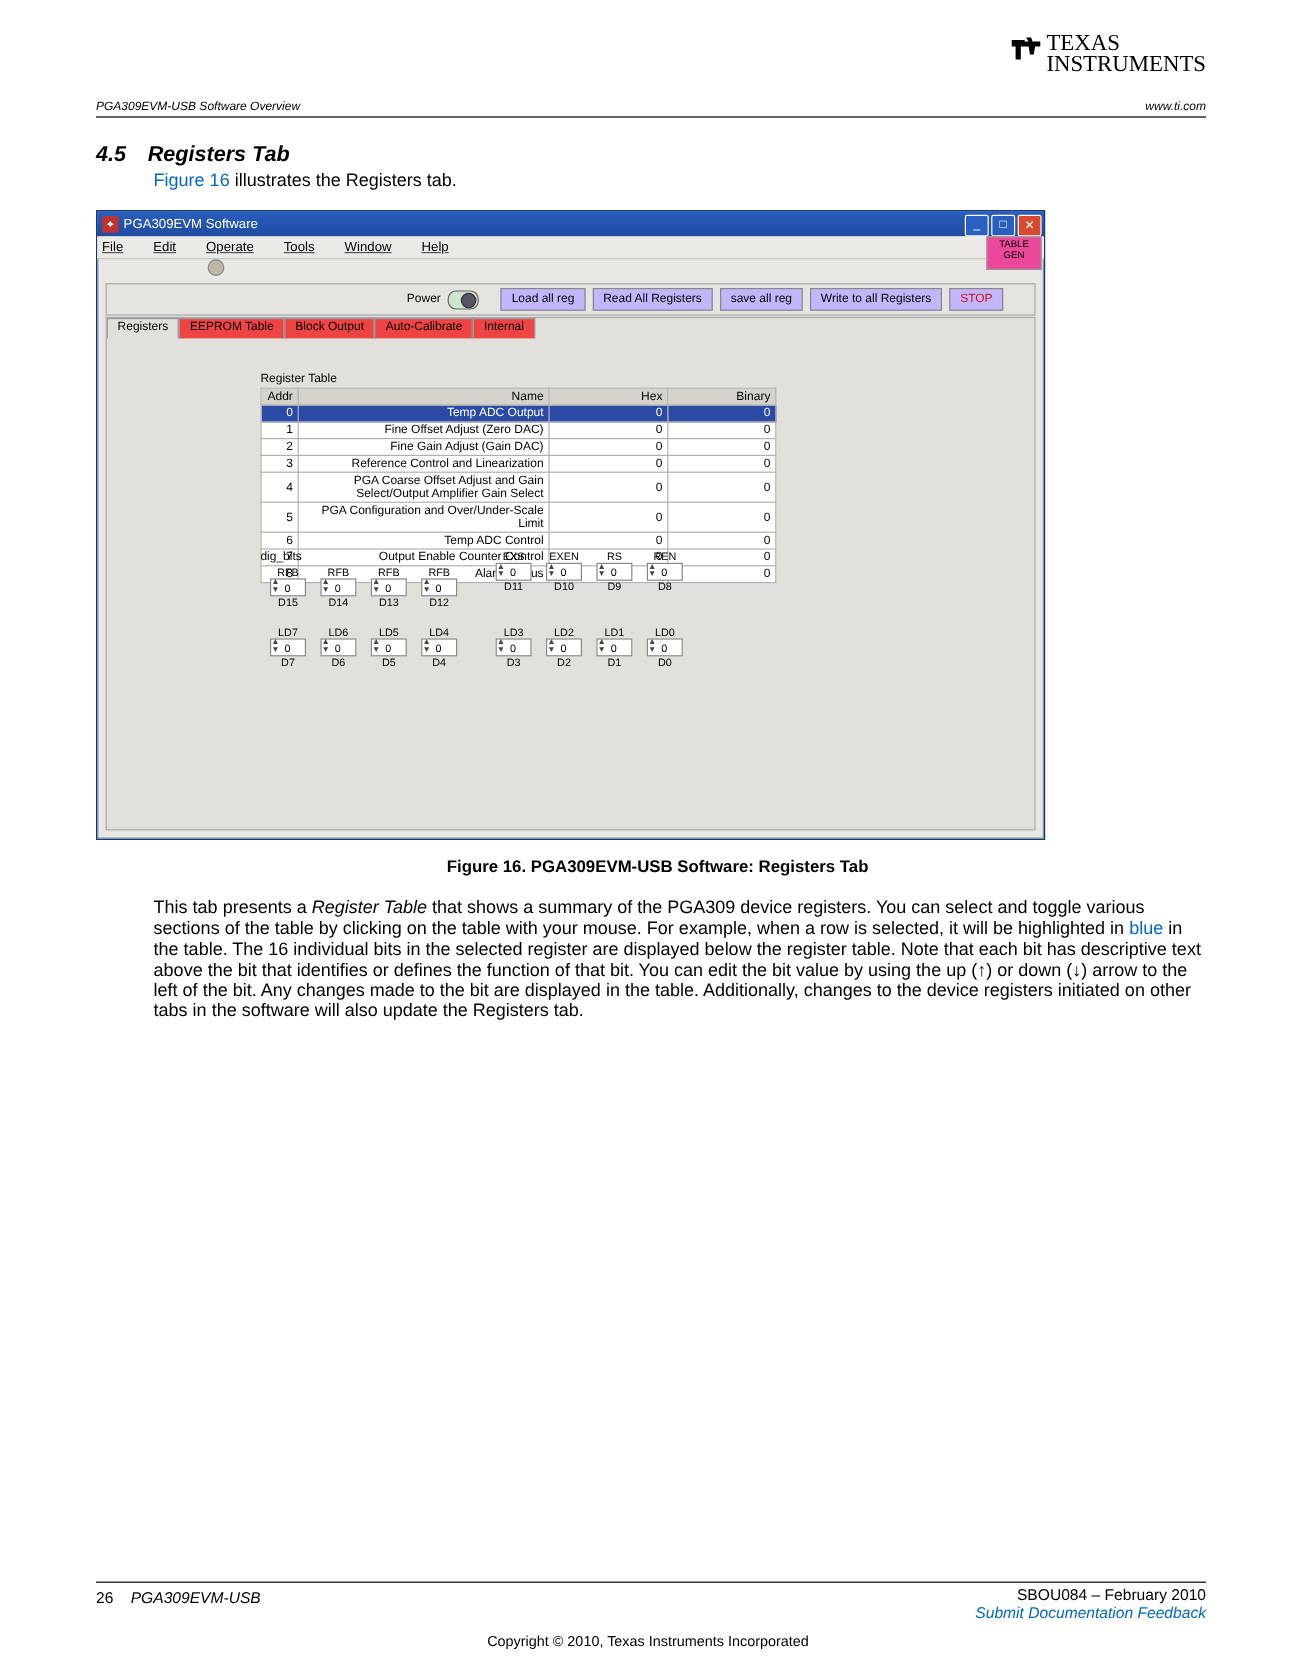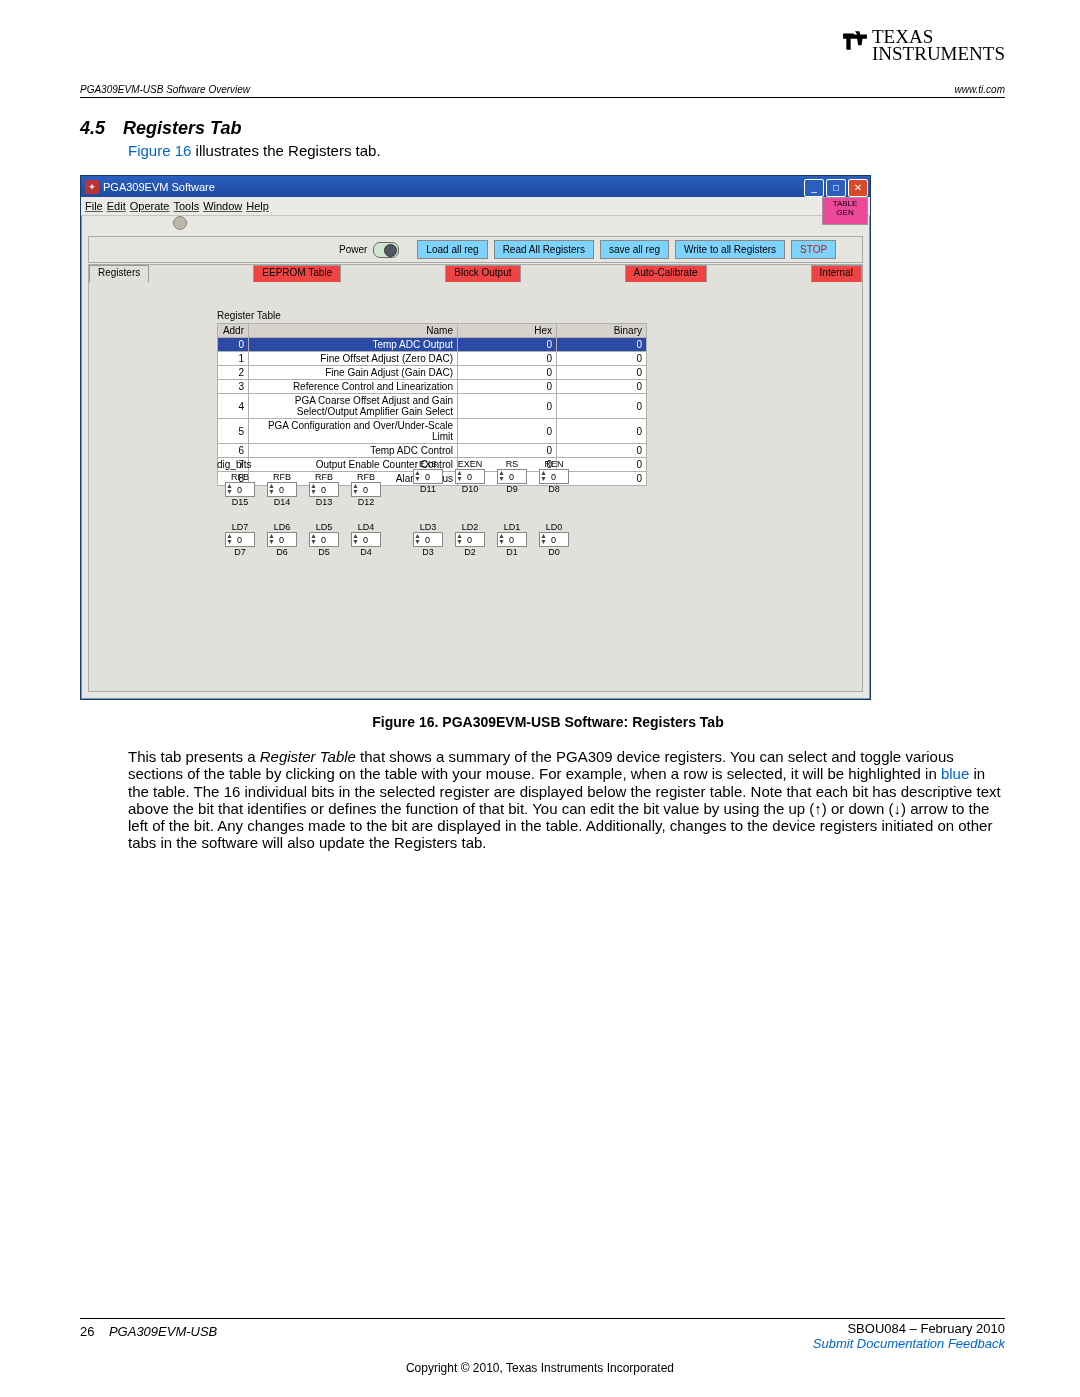--- a/index.html
+++ b/index.html
@@ -62,21 +62,21 @@
   .win-btn {
     width:18px; height:16px; margin:2px 2px 0 0; font-size:10px;
     display:flex; align-items:center; justify-content:center;
     border:1px solid #fff; border-radius:2px;
   }
   .wb-min{background:#2a5fbf;color:#fff;}
   .wb-max{background:#2a5fbf;color:#fff;}
   .wb-close{background:#d94a2d;color:#fff;}
   .menubar {
     height:18px; background:#eceae6; font-size:11px; padding-left:4px;
-    border-bottom:1px solid #c8c6c2; display:flex; gap:4px; align-items:center;
+    border-bottom:1px solid #c8c6c2; display:flex; gap:25px; align-items:center;
   }
   .menubar span { text-decoration:underline; text-decoration-color:#555; }
   .table-gen {
     position:absolute; top:21px; right:2px; width:46px; height:28px;
     border:1px solid #999; background:#ec4899; font-size:8px; text-align:center;
     line-height:1.1; padding-top:2px; box-sizing:border-box;
   }
   .run-indicator {
     position:absolute; top:40px; left:92px; width:12px; height:12px;
     border-radius:50%; background:#bdb7a8; border:1px solid #888;
@@ -87,30 +87,30 @@
     font-size:10px;
   }
   .pwr-label{ margin-left:250px; }
   .pwr-switch{
     width:24px;height:14px;border:1px solid #666;border-radius:7px;
     background:#cfe5cf;margin:0 18px 0 6px;position:relative;
   }
   .pwr-knob{position:absolute;right:1px;top:1px;width:11px;height:11px;
     border-radius:50%;background:#556;border:1px solid #333;}
   .tool-btn{
-    border:1px solid #888;background:#7dd3fc;padding:3px 8px;margin-right:6px;
+    border:1px solid #888;background:#c4b5fd;padding:3px 8px;margin-right:6px;
     font-size:10px;
   }
   .tool-btn.stop{color:#c11;}
   .tabs-area{
     position:absolute;top:88px;left:7px;right:7px;bottom:7px;
     border:1px solid #aaa;background:#e2e0da;
   }
   .tabstrip{
-    display:flex;height:17px;font-size:10px;justify-content:space-between;
+    display:flex;height:17px;font-size:10px;
   }
   .tab{
     border:1px solid #999;border-bottom:none;padding:1px 8px;
     background:#ef4444;margin-right:0px;
   }
   .tab.active{background:#e2e0da;}
   .reg-table-label{
     position:absolute;top:45px;left:128px;font-size:10px;
   }
   .reg-table{

